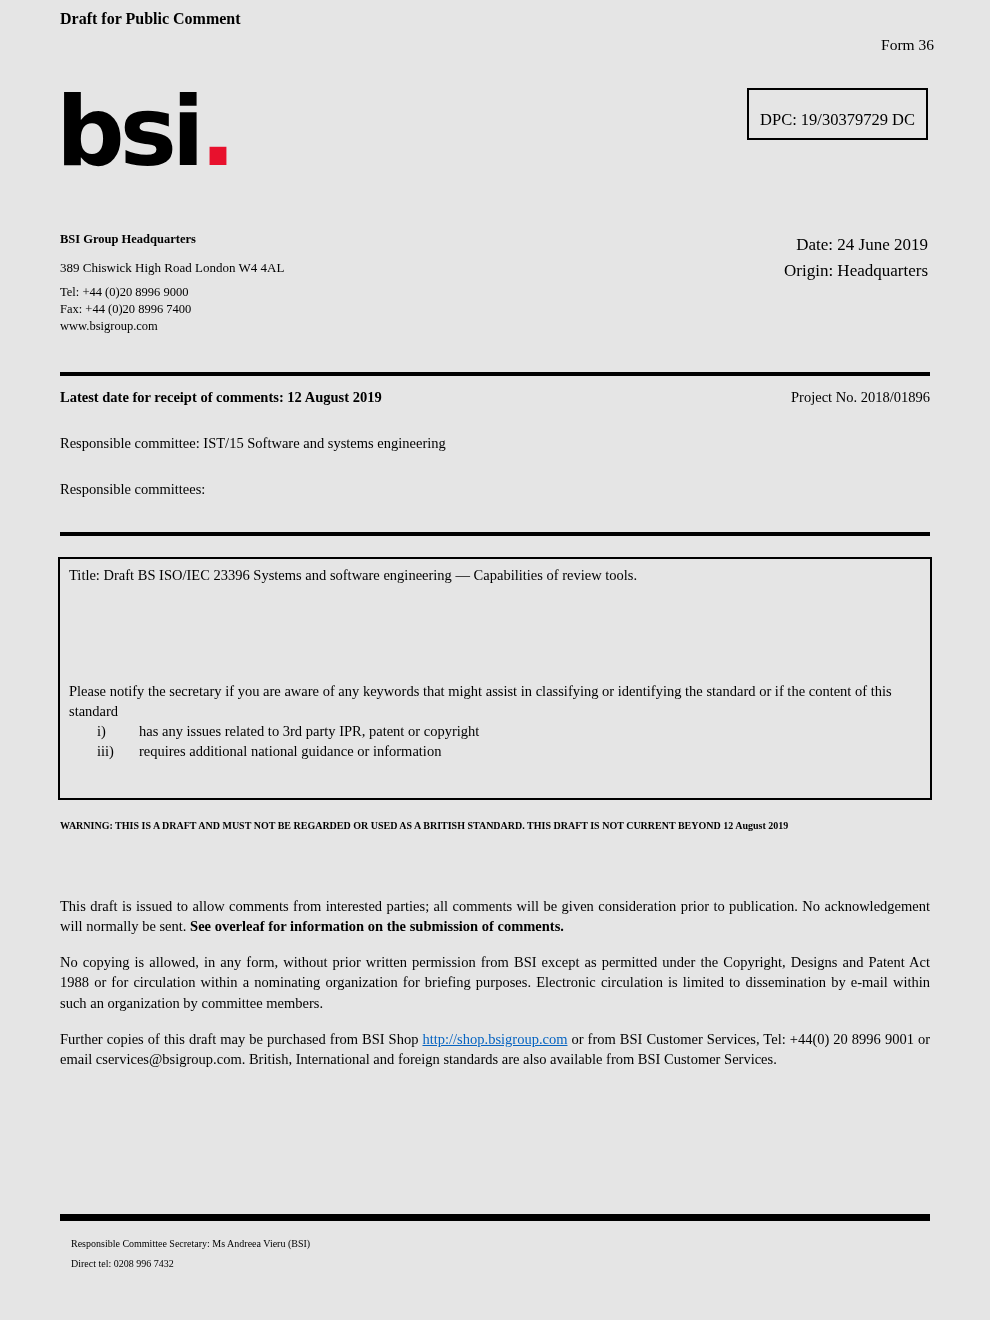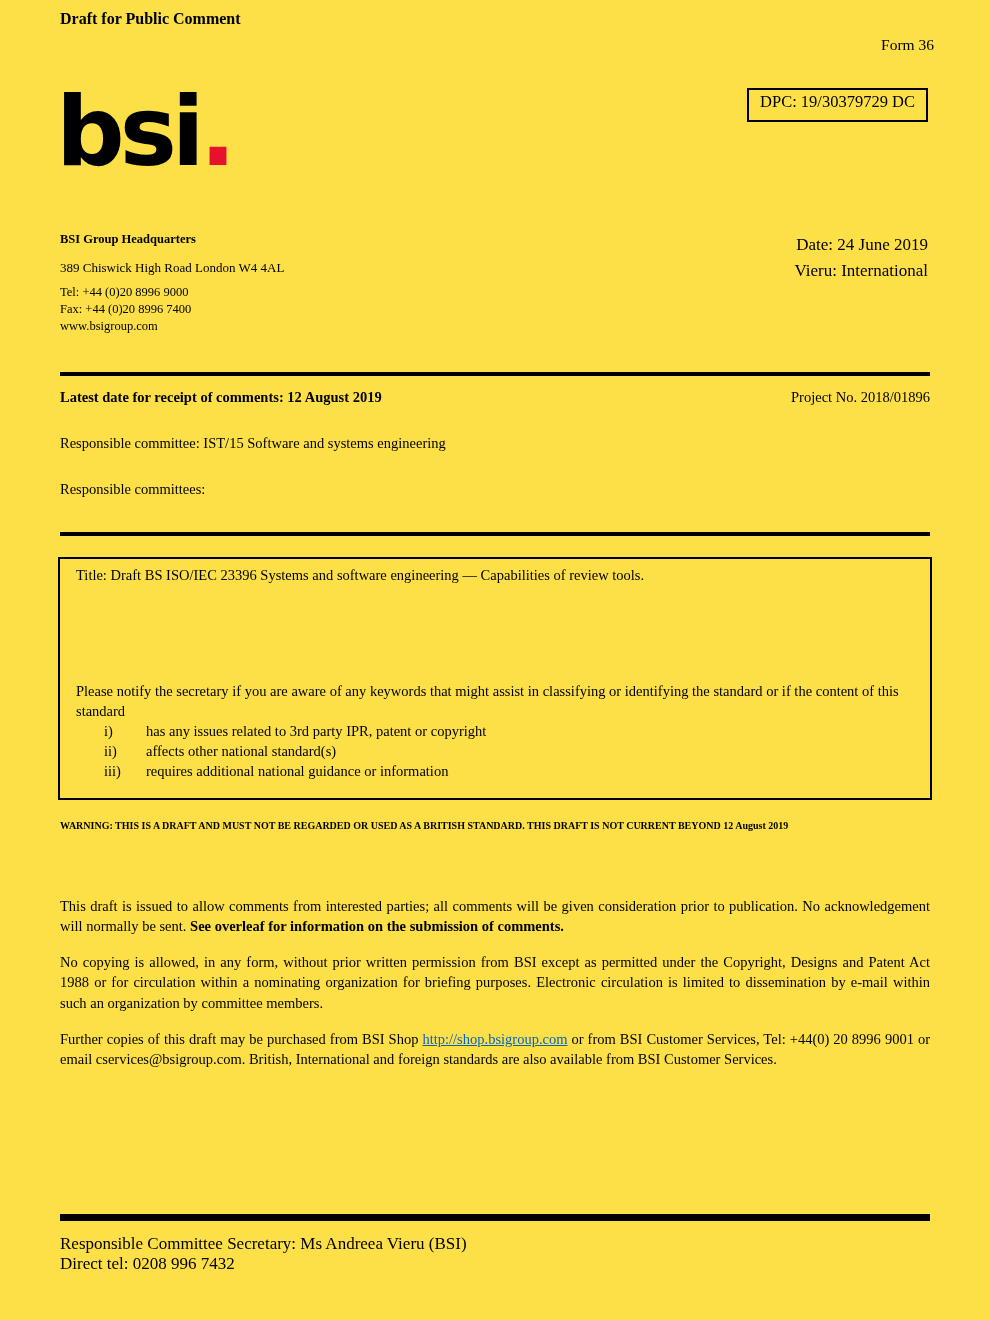--- a/index.html
+++ b/index.html
@@ -1,38 +1,38 @@
 <!DOCTYPE html>
 <html><head>
 <meta charset="utf-8">
 <style>
   html, body { margin: 0; padding: 0; background: #ffffff; }
   .page {
     position: relative;
     width: 990px;
     height: 1320px;
-    background: #fde047;
+    background: #e5e5e5;
     font-family: "Liberation Serif", serif;
     color: #000000;
     overflow: hidden;
   }
   .abs { position: absolute; }
 
   .draft-label {
     left: 60px; top: 10px;
     font-size: 16px; font-weight: bold;
   }
   .form-number {
     right: 56px; top: 36px;
     font-size: 15.5px; text-align: right;
   }
   .dpc-box {
     right: 62px; top: 88px;
     border: 2px solid #000;
-    padding: 2px 11px 8px 11px;
+    padding: 20px 11px 8px 11px;
     font-size: 16.5px;
   }
 
   .logo {
     left: 56px; top: 84px;
     font-family: "DejaVu Sans", sans-serif;
     font-weight: bold;
     font-size: 96px;
     line-height: 1;
     letter-spacing: -5px;
@@ -62,21 +62,21 @@
   }
   .comments-row .latest { font-weight: bold; }
 
   .responsible { left: 60px; top: 435px; font-size: 14.5px; }
   .interested  { left: 60px; top: 481px; font-size: 14.5px; }
 
   .title-box {
     left: 58px; right: 58px; top: 557px;
     height: 243px;
     border: 2px solid #000;
-    padding: 6px 16px;
+    padding: 6px 9px;
     font-size: 14.5px;
     line-height: 20px;
     box-sizing: border-box;
   }
   .box-notify { margin-top: 96px; }
   .box-item { display: flex; padding-left: 28px; }
   .item-label { width: 42px; flex: none; }
 
   .warning {
     left: 60px; right: 60px; top: 816px;
@@ -91,22 +91,22 @@
     text-align: justify;
   }
   .para-1 { top: 881px; }
   .para-2 { top: 937px; }
   .para-3 { top: 1014px; }
   .para-4 { top: 1091px; }
   .bold-span { font-weight: bold; }
   .link { color: #0563c1; text-decoration: underline; cursor: pointer; }
 
   .footer {
-    left: 60px; top: 1234px;
-    font-size: 17px; line-height: 19.5px;
+    left: 71px; top: 1234px;
+    font-size: 10px; line-height: 19.5px;
   }
 </style>
 </head>
 <body>
 
 <div class="page">
 
   <div class="abs draft-label">Draft for Public Comment</div>
 
   <div class="abs form-number">Form 36</div>
@@ -122,21 +122,21 @@
   <div class="abs contact">
     <div class="hq-name">BSI Group Headquarters</div>
     <div class="hq-address">389 Chiswick High Road London W4 4AL</div>
     <div>Tel: +44 (0)20 8996 9000</div>
     <div>Fax: +44 (0)20 8996 7400</div>
     <div>www.bsigroup.com</div>
   </div>
 
   <div class="abs meta">
     <div>Date: 24 June 2019</div>
-    <div>Vieru: International</div>
+    <div>Origin: Headquarters</div>
   </div>
 
   <div class="abs rule rule-1"></div>
 
   <div class="abs comments-row">
     <span class="latest">Latest date for receipt of comments: 12 August 2019</span>
     <span>Project No. 2018/01896</span>
   </div>
 
   <div class="abs responsible">Responsible committee: IST/15 Software and systems engineering</div>
@@ -144,24 +144,20 @@
   <div class="abs interested">Responsible committees:</div>
 
   <div class="abs rule rule-2"></div>
 
   <div class="abs title-box">
     <div>Title: Draft BS ISO/IEC 23396 Systems and software engineering — Capabilities of review tools.</div>
     <div class="box-notify">Please notify the secretary if you are aware of any keywords that might assist in classifying or identifying the standard or if the content of this standard</div>
     <div class="box-item">
       <span class="item-label">i)</span>
       <span class="item-text">has any issues related to 3rd party IPR, patent or copyright</span>
-    </div>
-    <div class="box-item">
-      <span class="item-label">ii)</span>
-      <span class="item-text">affects other national standard(s)</span>
     </div>
     <div class="box-item">
       <span class="item-label">iii)</span>
       <span class="item-text">requires additional national guidance or information</span>
     </div>
   </div>
 
   <div class="abs warning">WARNING: THIS IS A DRAFT AND MUST NOT BE REGARDED OR USED AS A BRITISH STANDARD. THIS DRAFT IS NOT CURRENT BEYOND 12 August 2019</div>
 
   <p class="abs para para-1"><span>This draft is issued to allow comments from interested parties; all comments will be given consideration prior to publication. No acknowledgement will normally be sent. </span><span class="bold-span">See overleaf for information on the submission of comments.</span></p>

